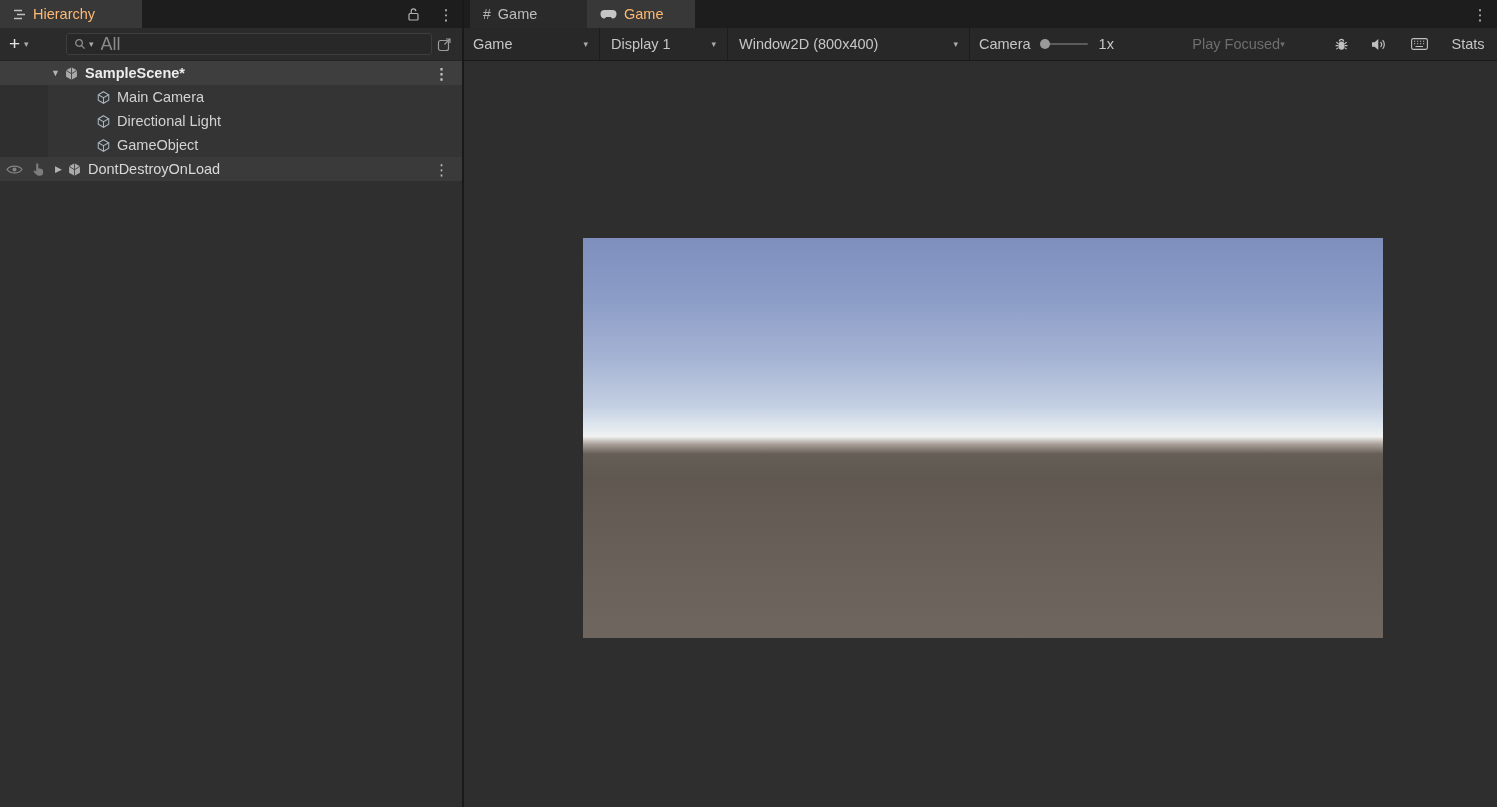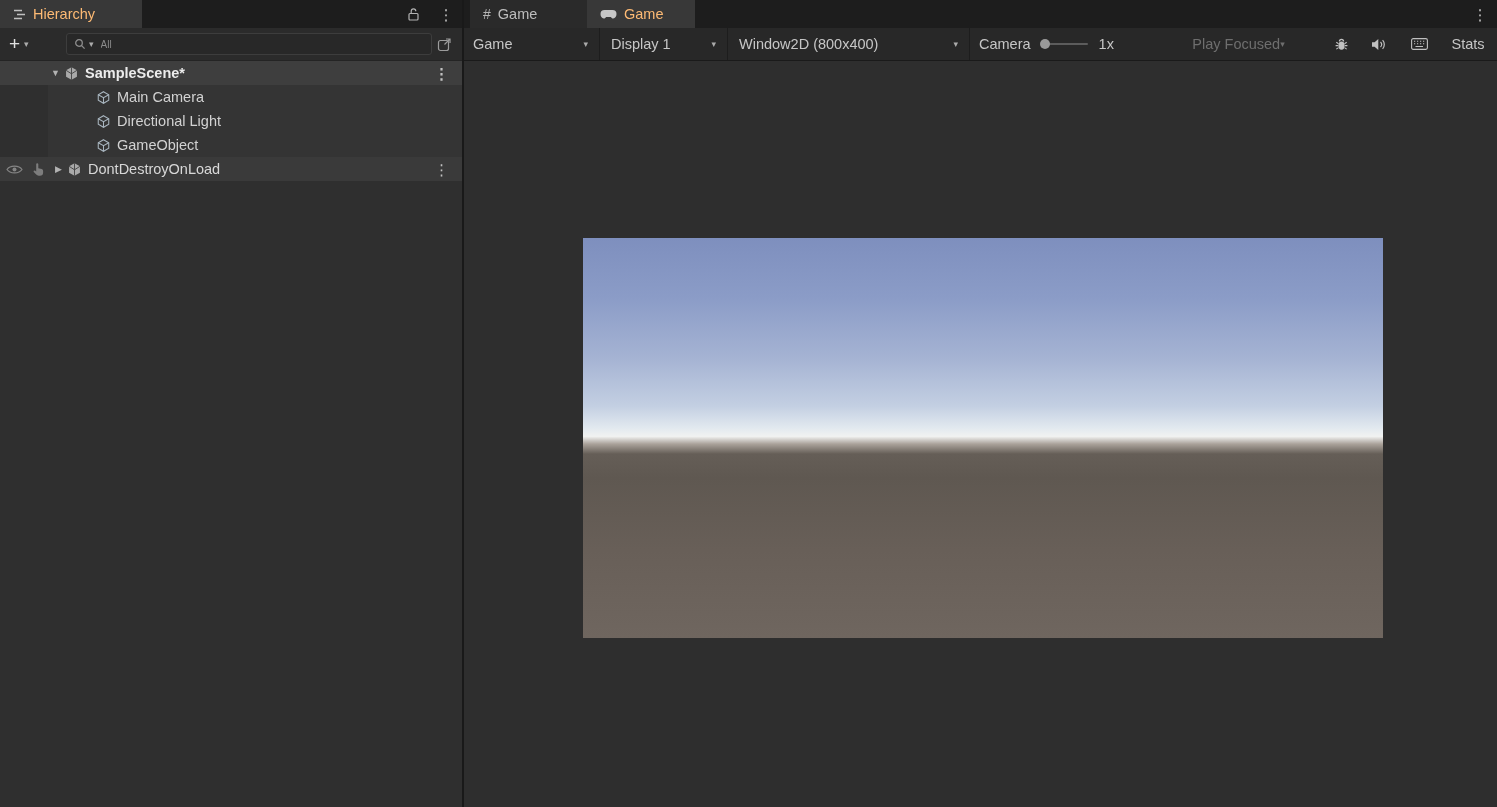--- a/index.html
+++ b/index.html
@@ -17,21 +17,21 @@
 
   #h-tab{left:0;width:142px}
   #h-unlock{right:38px;width:22px}
   #h-kebab{right:4px;width:24px}
 
   #h-toolbar{position:absolute;left:0;top:28px;width:462px;height:33px;background:#2b2b2b;border-bottom:1px solid #242424}
   #create-btn{position:absolute;left:9px;top:5px;width:38px;height:22px;display:flex;align-items:center;gap:4px;color:#e0e0e0}
   #create-btn .plus{font-size:19px;line-height:1;margin-top:-2px}
   .dd-arrow{font-size:9px;color:#ababab;line-height:1}
   #search-box{position:absolute;left:66px;top:5px;width:366px;height:22px;background:#282828;border:1px solid #3d3d3d;border-radius:3px;display:flex;align-items:center;padding:0 7px;gap:3px}
-  #search-box input{flex:1;background:transparent;border:none;outline:none;color:#f97316;font-size:10px;font-family:inherit;padding-left:4px}
+  #search-box input{flex:1;background:transparent;border:none;outline:none;color:#f97316;font-size:18px;font-family:inherit;padding-left:4px}
   #search-box input::placeholder{color:#8b8b8b;opacity:1}
   #search-window-btn{position:absolute;left:437px;top:9px}
 
   .h-row{position:absolute;left:0;width:462px;height:24px;display:flex;align-items:center;font-size:14.5px;color:#d2d2d2}
   .h-row .kebab{position:absolute;right:13px}
   .expander{width:13px;font-size:9px;color:#b2b2b2;text-align:center;flex:none}
   .row-icon{margin:0 6px 0 2px;flex:none}
   #row-scene{top:61px;background:#3e3e3e;font-weight:bold;color:#ececec}
   #row-scene .expander{margin-left:49px}
   .h-row.child{padding-left:94px;background:linear-gradient(90deg,#2f2f2f 48px,#343434 48px)}

